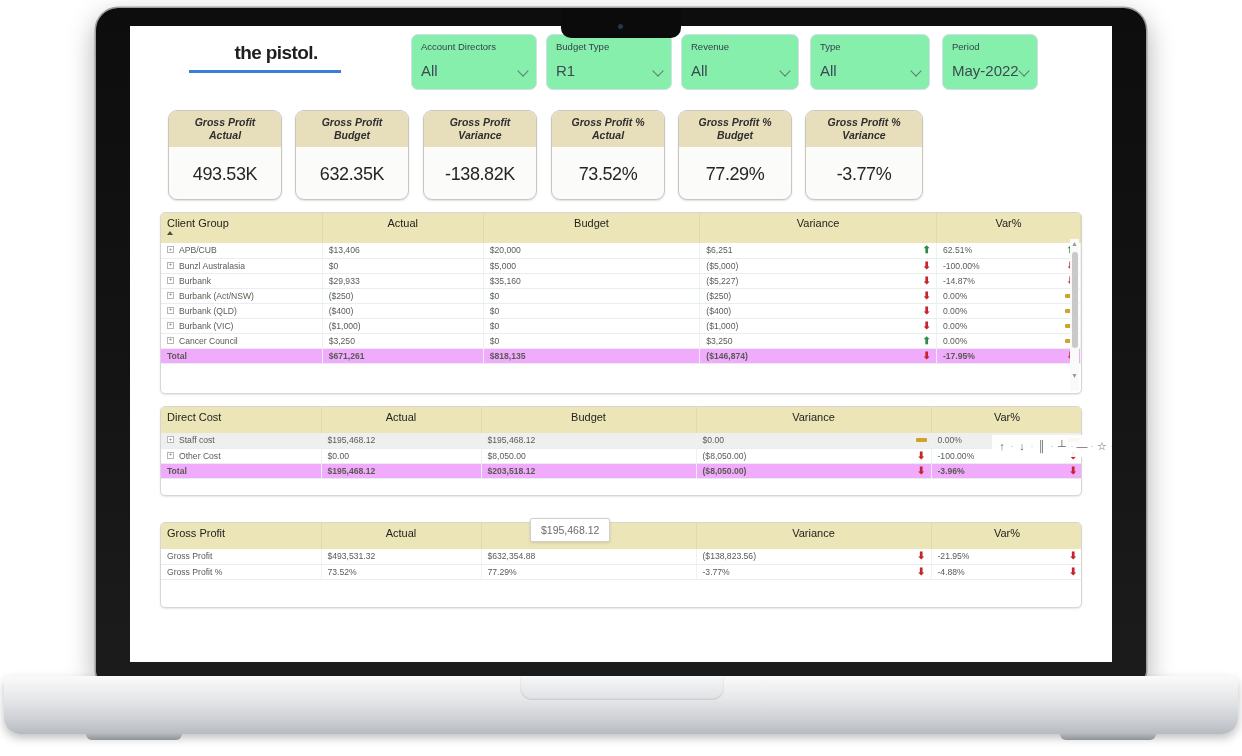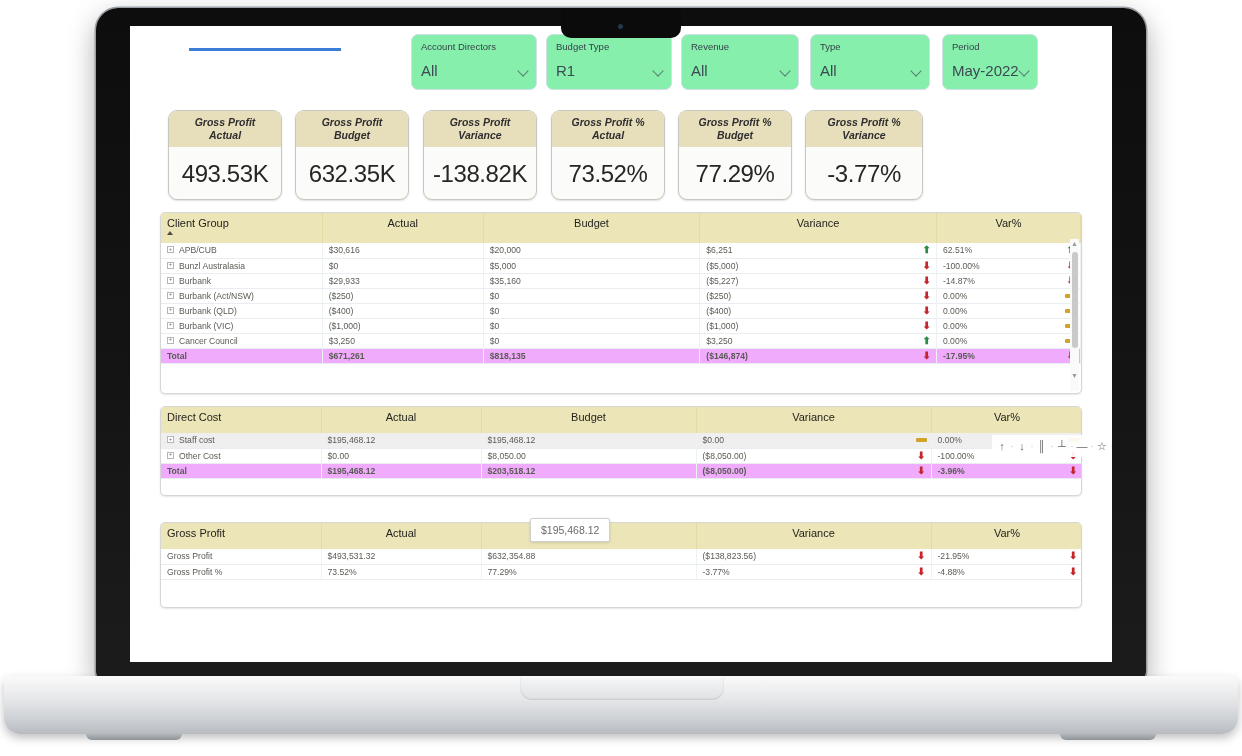--- a/index.html
+++ b/index.html
@@ -131,21 +131,21 @@
   }
   .kpi-head {
     background: #e7debb;
     height: 36px;
     display: flex; flex-direction: column; align-items: center; justify-content: center;
     font-style: italic; font-weight: 700; font-size: 10.5px; color: #2e2e2e;
     line-height: 13px; text-align: center;
   }
   .kpi-value {
     height: 54px; display: flex; align-items: center; justify-content: center;
-    font-size: 24px; color: #262626; letter-spacing: -.4px;
+    font-size: 18px; color: #262626; letter-spacing: -.4px;
   }
   #kpi-0 { left: 38px; }
   #kpi-1 { left: 165px; }
   #kpi-2 { left: 293px; }
   #kpi-3 { left: 421px; }
   #kpi-4 { left: 548px; }
   #kpi-5 { left: 675px; width: 118px; }
 
   
   .visual {
@@ -271,20 +271,21 @@
 
   <div id="laptop-lid"></div>
   <div id="laptop-notch"></div>
   <div id="laptop-camera"></div>
 
   <div id="laptop-screen">
     <div id="dashboard">
 
       <div id="topbar">
         <div id="brand-wrap">
+          <div id="brand-text">the pistol.</div>
           <div id="brand-underline"></div>
         </div>
 
         <div class="slicer" id="slicer-account-directors">
           <div class="slicer-label">Account Directors</div>
           <div class="slicer-value-row">
             <span class="slicer-value">All</span>
             <span class="chev"></span>
           </div>
         </div>
@@ -389,21 +390,21 @@
               </th>
               <th class="col-num">Actual</th>
               <th class="col-num">Budget</th>
               <th class="col-num">Variance</th>
               <th class="col-num col-last">Var%</th>
             </tr>
           </thead>
           <tbody id="cg-body">
               <tr class="data-row">
                 <td class="cell-name"><span class="expander"></span>APB/CUB</td>
-                <td class="cell-val">$30,616</td>
+                <td class="cell-val">$13,406</td>
                 <td class="cell-val">$20,000</td>
                 <td class="cell-val var-cell t-pos">$6,251<span class="arrow up">⬆</span></td>
                 <td class="cell-val var-cell t-pos">62.51%<span class="arrow up">⬆</span></td>
               </tr>
               <tr class="data-row">
                 <td class="cell-name"><span class="expander"></span>Bunzl Australasia</td>
                 <td class="cell-val">$0</td>
                 <td class="cell-val">$5,000</td>
                 <td class="cell-val var-cell t-neg">($5,000)<span class="arrow down">⬇</span></td>
                 <td class="cell-val var-cell t-neg">-100.00%<span class="arrow down">⬇</span></td>

